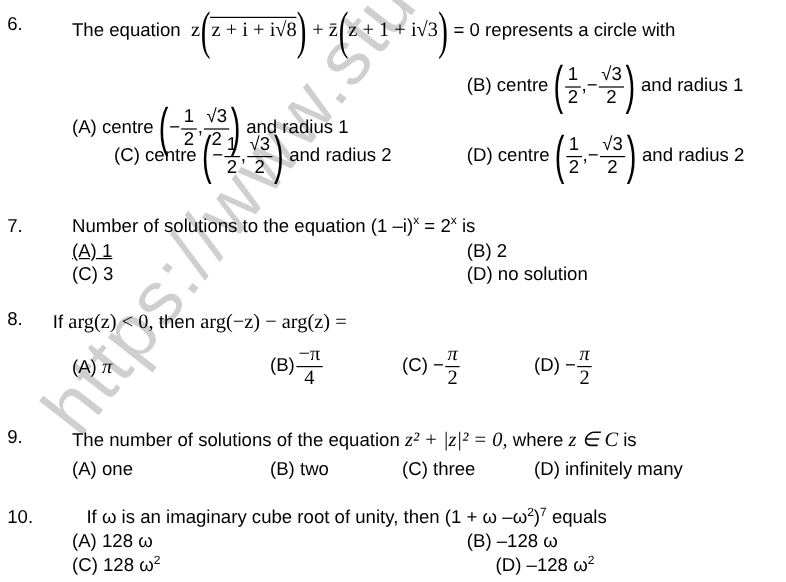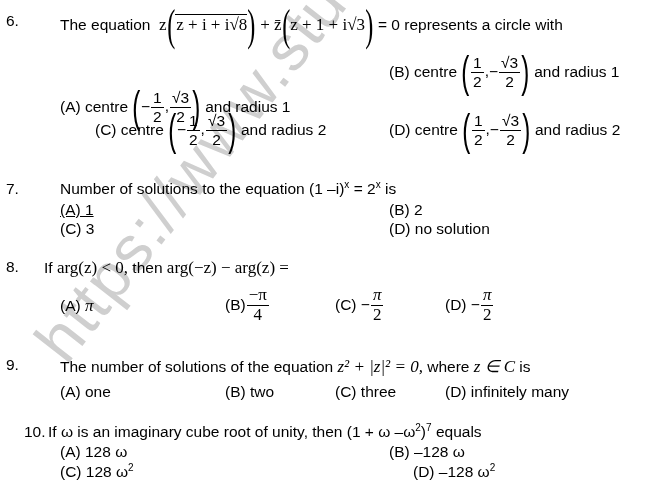--- a/index.html
+++ b/index.html
@@ -112,21 +112,21 @@
     <span class="math ital">z ∈ C</span>
     <span>is</span>
   </span>
   <span class="abs" style="left:60px;top:27px;">(A) one</span>
   <span class="abs" style="left:225px;top:27px;">(B) two</span>
   <span class="abs" style="left:335px;top:27px;">(C) three</span>
   <span class="abs" style="left:445px;top:27px;">(D) infinitely many</span>
 </div>
 
 <div class="q" style="top:423px;left:0;width:655px;">
-  <span class="abs" style="left:24px;top:0;">10.</span>
-  <span class="abs" style="left:48px;top:0;">
+  <span class="abs" style="left:6px;top:0;">10.</span>
+  <span class="abs" style="left:72px;top:0;">
     <span>If ω is an imaginary cube root of unity, then (1 + ω –ω</span><sup>2</sup><span>)</span><sup>7</sup><span> equals</span>
   </span>
   <span class="abs" style="left:60px;top:20px;"><span>(A) 128 ω</span><sup></sup></span>
   <span class="abs" style="left:389px;top:20px;"><span>(B) –128 ω</span><sup></sup></span>
   <span class="abs" style="left:60px;top:40px;"><span>(C) 128 ω</span><sup>2</sup></span>
   <span class="abs" style="left:389px;top:40px;margin-left:24px;"><span>(D) –128 ω</span><sup>2</sup></span>
 </div>
 
 </body></html>

